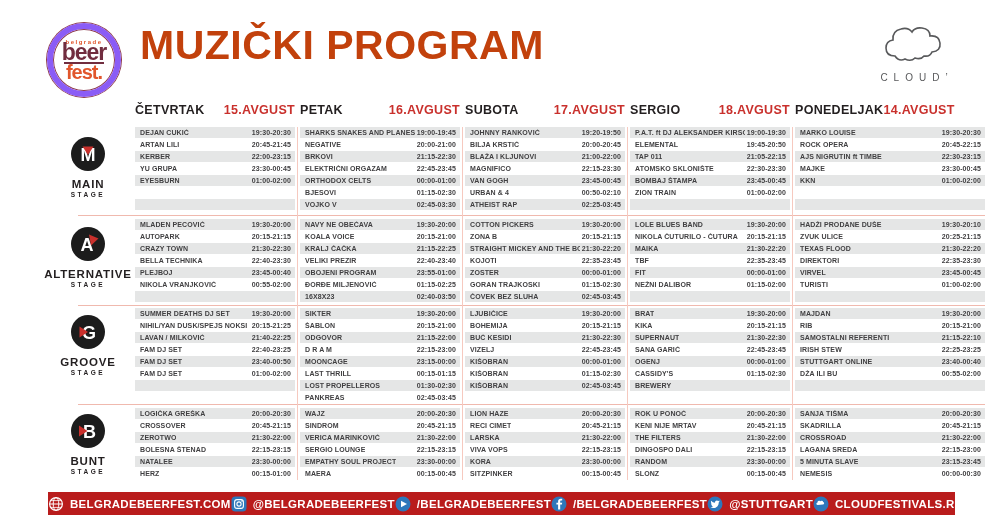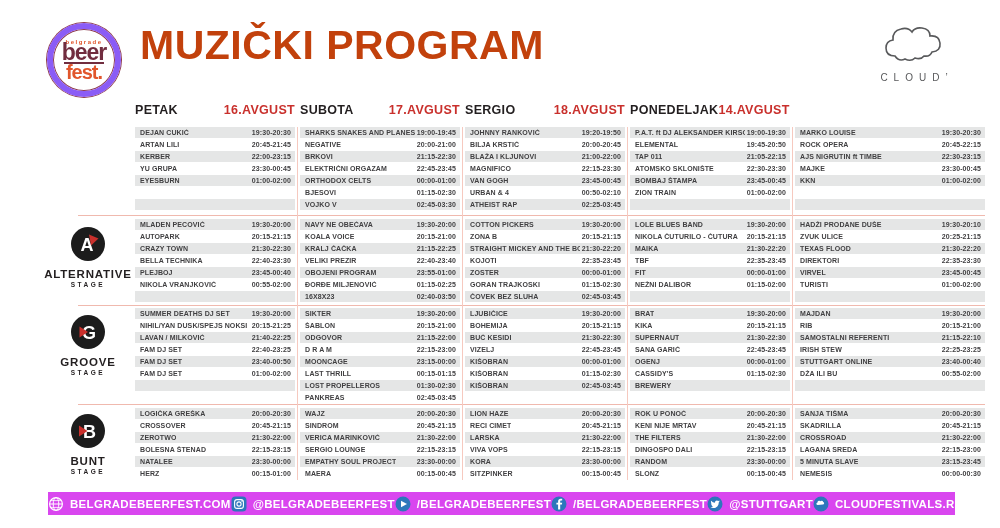--- a/index.html
+++ b/index.html
@@ -33,21 +33,21 @@
   .row{height:10.8px;display:flex;justify-content:space-between;align-items:center;padding:0 4px 0 5px;font-size:7px;font-weight:bold;color:#414042;letter-spacing:0.1px;}
   .row.striped{background:#e5e6e6;}
   .artist{white-space:nowrap;overflow:hidden;margin-right:2px;}
   .time{white-space:nowrap;}
 
   
   .h-div{position:absolute;left:78px;width:907px;height:1px;background:#f0b9ae;}
   .v-div{position:absolute;top:127px;height:353px;width:1px;background:#f6c9bf;}
 
   
-  .footer{position:absolute;left:48px;top:492px;width:907px;height:23px;background:#d946ef;display:flex;align-items:center;justify-content:space-evenly;}
+  .footer{position:absolute;left:48px;top:492px;width:907px;height:23px;background:#b91c1c;display:flex;align-items:center;justify-content:space-evenly;}
   .f-item{display:flex;align-items:center;gap:6px;}
   .f-label{color:#ffffff;font-size:11.5px;font-weight:800;letter-spacing:0.3px;}
   .f-icon{width:16px;height:16px;display:inline-flex;}
   .f-icon svg{width:16px;height:16px;}
 </style>
 </head>
 <body>
 
 <div class="page">
 
@@ -59,20 +59,31 @@
   <h1 class="title">MUZIČKI PROGRAM</h1>
   <div class="cloud-logo">
     <span>
       <svg width="82" height="44" viewBox="0 0 82 44">
         <path d="M22 34 q-9 0 -9 -8 q0 -7 7 -8 q-1 -9 8 -11 q7 -2 11 3 q3 -5 10 -4 q8 1 8 8 q9 -1 10 7 q1 8 -8 9 q-2 5 -8 4 q-3 4 -9 2 q-4 4 -10 1 q-6 3 -10 -3 z" fill="none" stroke="#58595b" stroke-width="1.6"></path>
       </svg>
     </span>
     <div class="cloud-text">CLOUD’</div>
   </div>
 
+  <div class="stage-block" style="top:136px;">
+    <span>
+      <svg width="36" height="36" viewBox="0 0 36 36">
+        <circle cx="18" cy="18" r="17" fill="#1c1c1c"></circle>
+        <text x="18" y="24.5" text-anchor="middle" font-size="18" font-weight="bold" fill="#ffffff" font-family="Liberation Sans, sans-serif">M</text>
+        <polygon points="12.5,10.5 23.5,10.5 18,19" fill="#c9302c"></polygon>
+      </svg>
+    </span>
+    <div class="stage-name">MAIN</div>
+    <div class="stage-sub">STAGE</div>
+  </div>
   <div class="stage-block" style="top:226px;">
     <span>
       <svg width="36" height="36" viewBox="0 0 36 36">
         <circle cx="18" cy="18" r="17" fill="#1c1c1c"></circle>
         <text x="17" y="25" text-anchor="middle" font-size="18" font-weight="bold" fill="#ffffff" font-family="Liberation Sans, sans-serif">A</text>
         <polygon points="19,8.5 28.5,12.5 21,19.5" fill="#c9302c"></polygon>
       </svg>
     </span>
     <div class="stage-name">ALTERNATIVE</div>
     <div class="stage-sub">STAGE</div>
@@ -95,20 +106,24 @@
         <text x="19.5" y="25" text-anchor="middle" font-size="18" font-weight="bold" fill="#ffffff" font-family="Liberation Sans, sans-serif">B</text>
         <polygon points="9,12.5 17.5,18 9,23.5" fill="#c9302c"></polygon>
       </svg>
     </span>
     <div class="stage-name">BUNT</div>
     <div class="stage-sub">STAGE</div>
   </div>
 
   <div id="schedule">
     <div id="day-headers" class="grid5">
+        <div class="day-header">
+          <span class="day-name">ČETVRTAK</span>
+          <span class="day-date">15.AVGUST</span>
+        </div>
         <div class="day-header">
           <span class="day-name">PETAK</span>
           <span class="day-date">16.AVGUST</span>
         </div>
         <div class="day-header">
           <span class="day-name">SUBOTA</span>
           <span class="day-date">17.AVGUST</span>
         </div>
         <div class="day-header">
           <span class="day-name">SERGIO</span>

